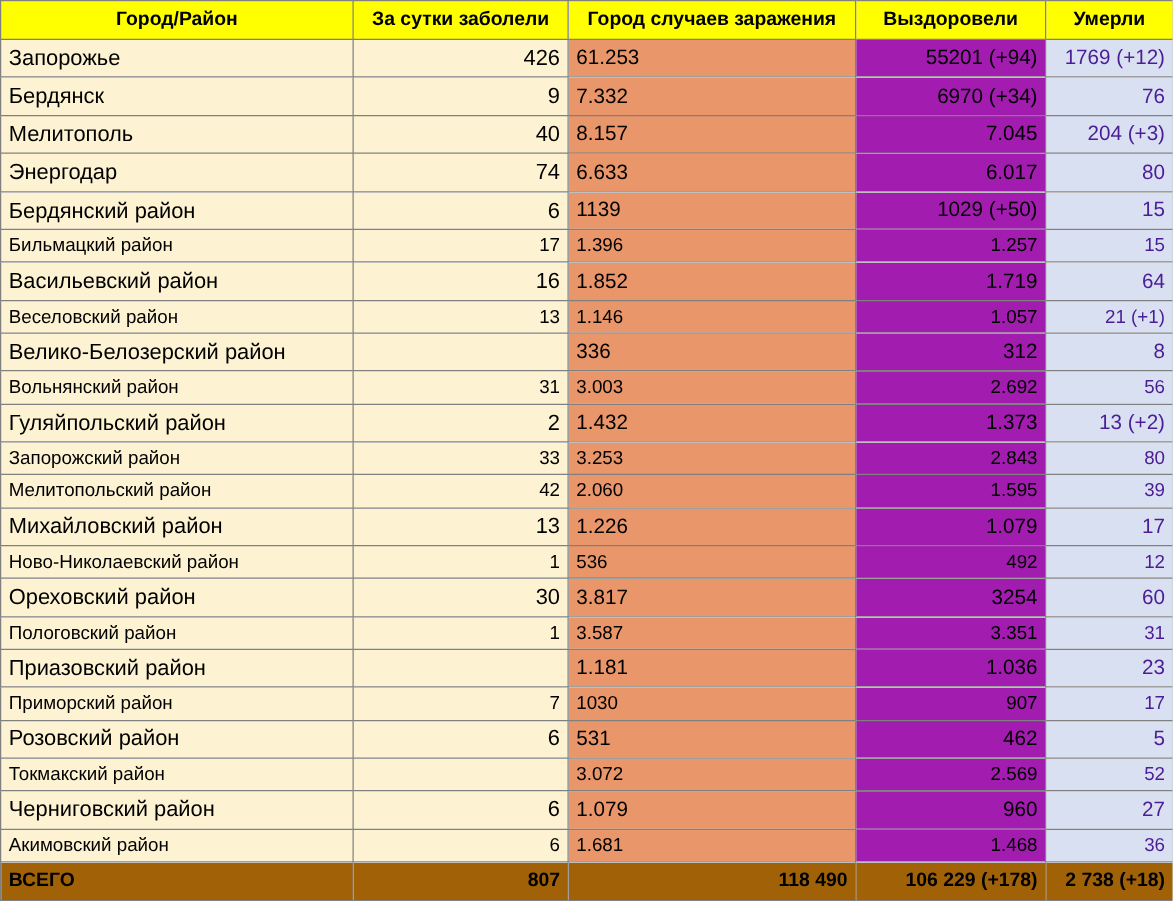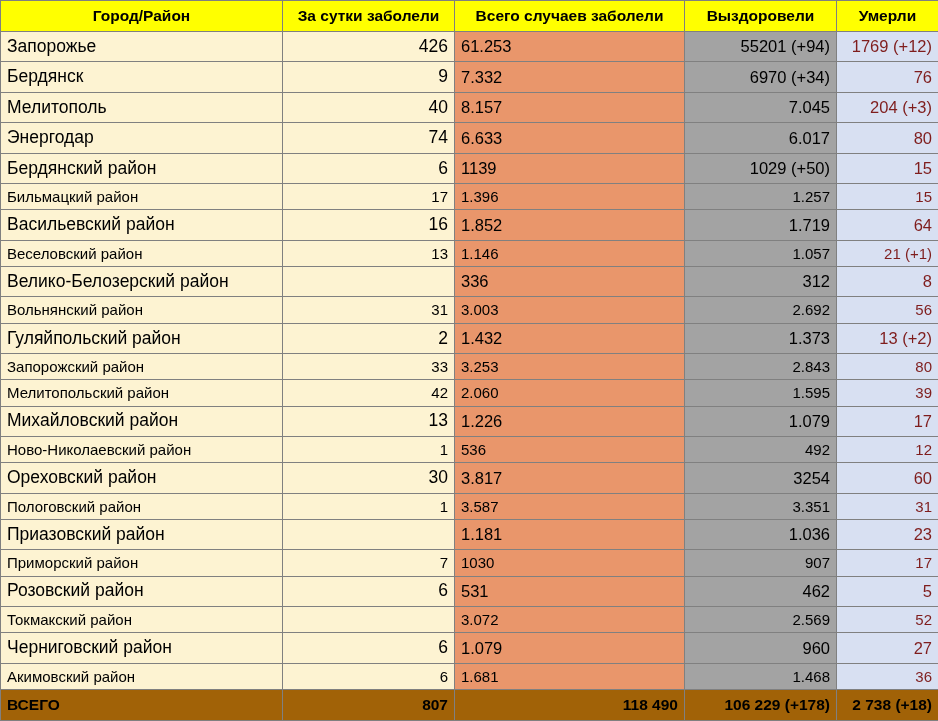--- a/index.html
+++ b/index.html
@@ -50,28 +50,28 @@
     background: #fdf3d2;
     text-align: right;
     color: #000000;
     padding-left: 13px;
   }
   tbody td.total {
     background: #e9966b;
     color: #000000;
   }
   tbody td.recovered {
-    background: #a3a3a3;
+    background: #a21caf;
     text-align: right;
     color: #000000;
   }
   tbody td.deaths {
     background: #d8e0f2;
     text-align: right;
-    color: #7f1d1d;
+    color: #4c1d95;
   }
   tbody tr.big td.region,
   tbody tr.big td.daily {
     font-size: 17.5px;
     margin-left: 24px;
   }
   tbody tr.big td.total,
   tbody tr.big td.recovered,
   tbody tr.big td.deaths {
     font-size: 16.5px;
@@ -99,21 +99,21 @@
     <col class="c-region">
     <col class="c-daily">
     <col class="c-total">
     <col class="c-recov">
     <col class="c-death">
   </colgroup>
   <thead>
     <tr>
       <th>Город/Район</th>
       <th>За сутки заболели</th>
-      <th>Всего случаев заболели</th>
+      <th>Город случаев заражения</th>
       <th>Выздоровели</th>
       <th>Умерли</th>
     </tr>
   </thead>
   <tbody id="table-body">
       <tr class="big">
         <td class="region">Запорожье</td>
         <td class="daily">426</td>
         <td class="total">61.253</td>
         <td class="recovered">55201 (+94)</td>

